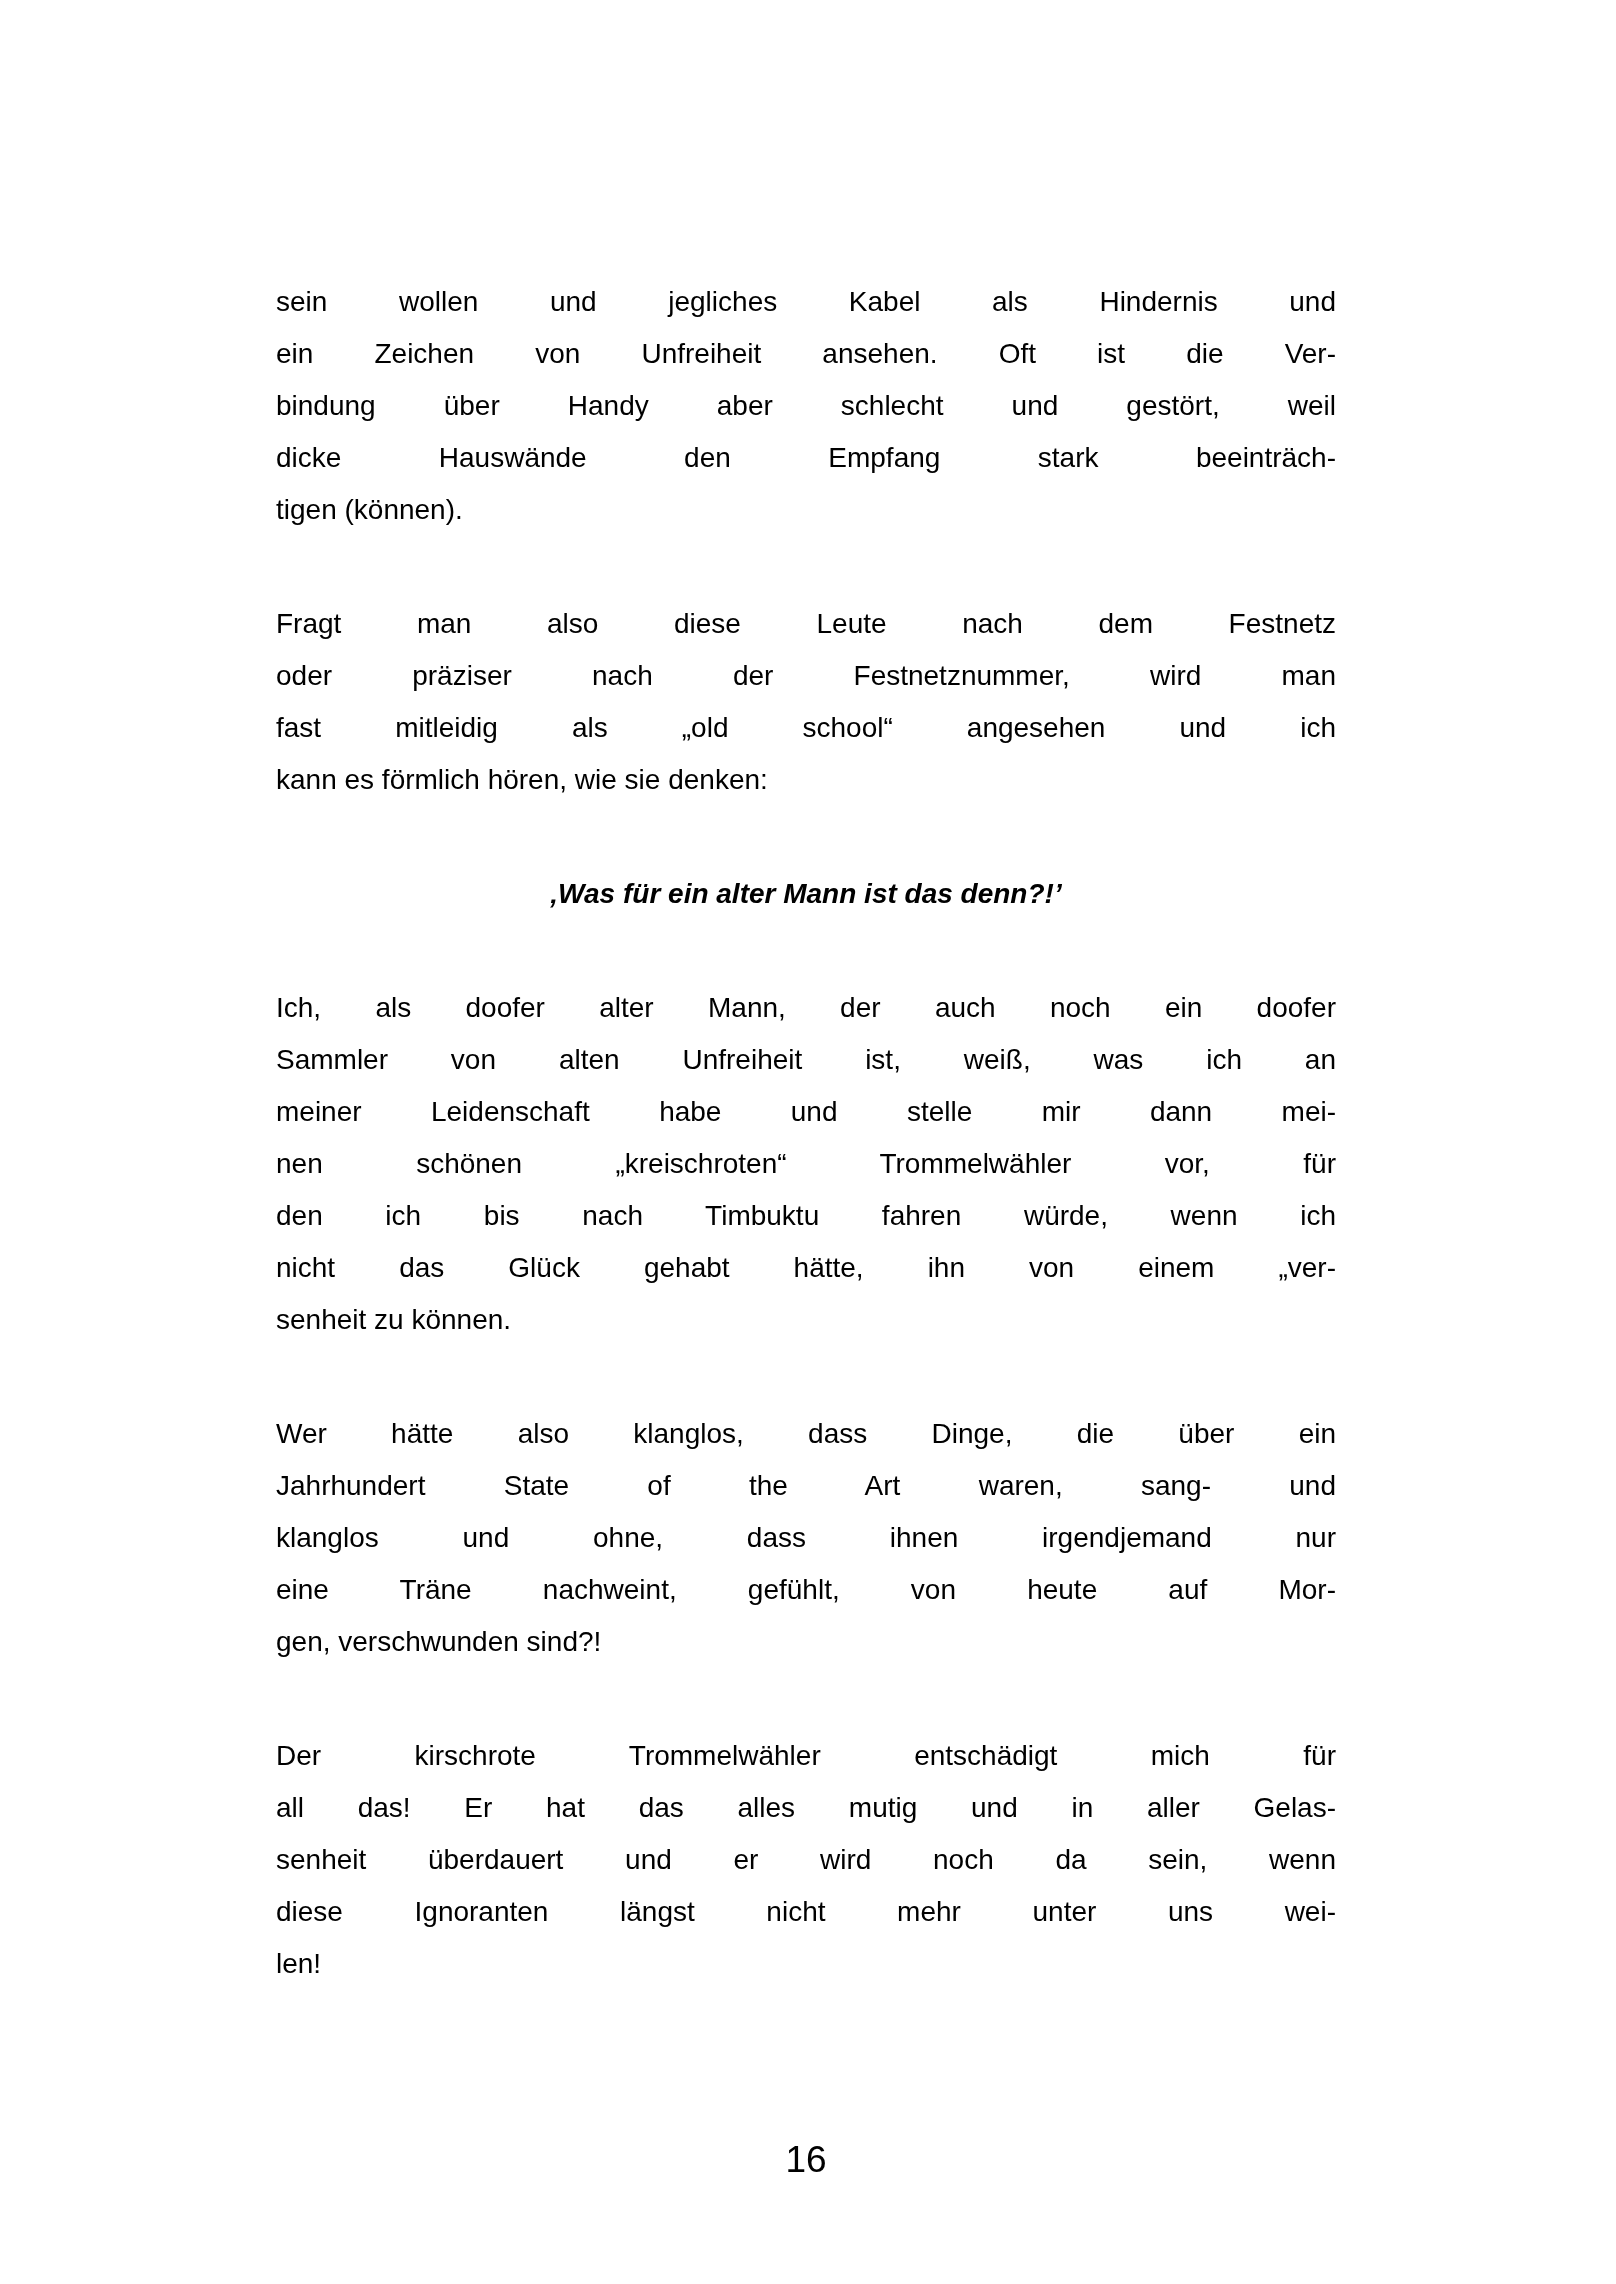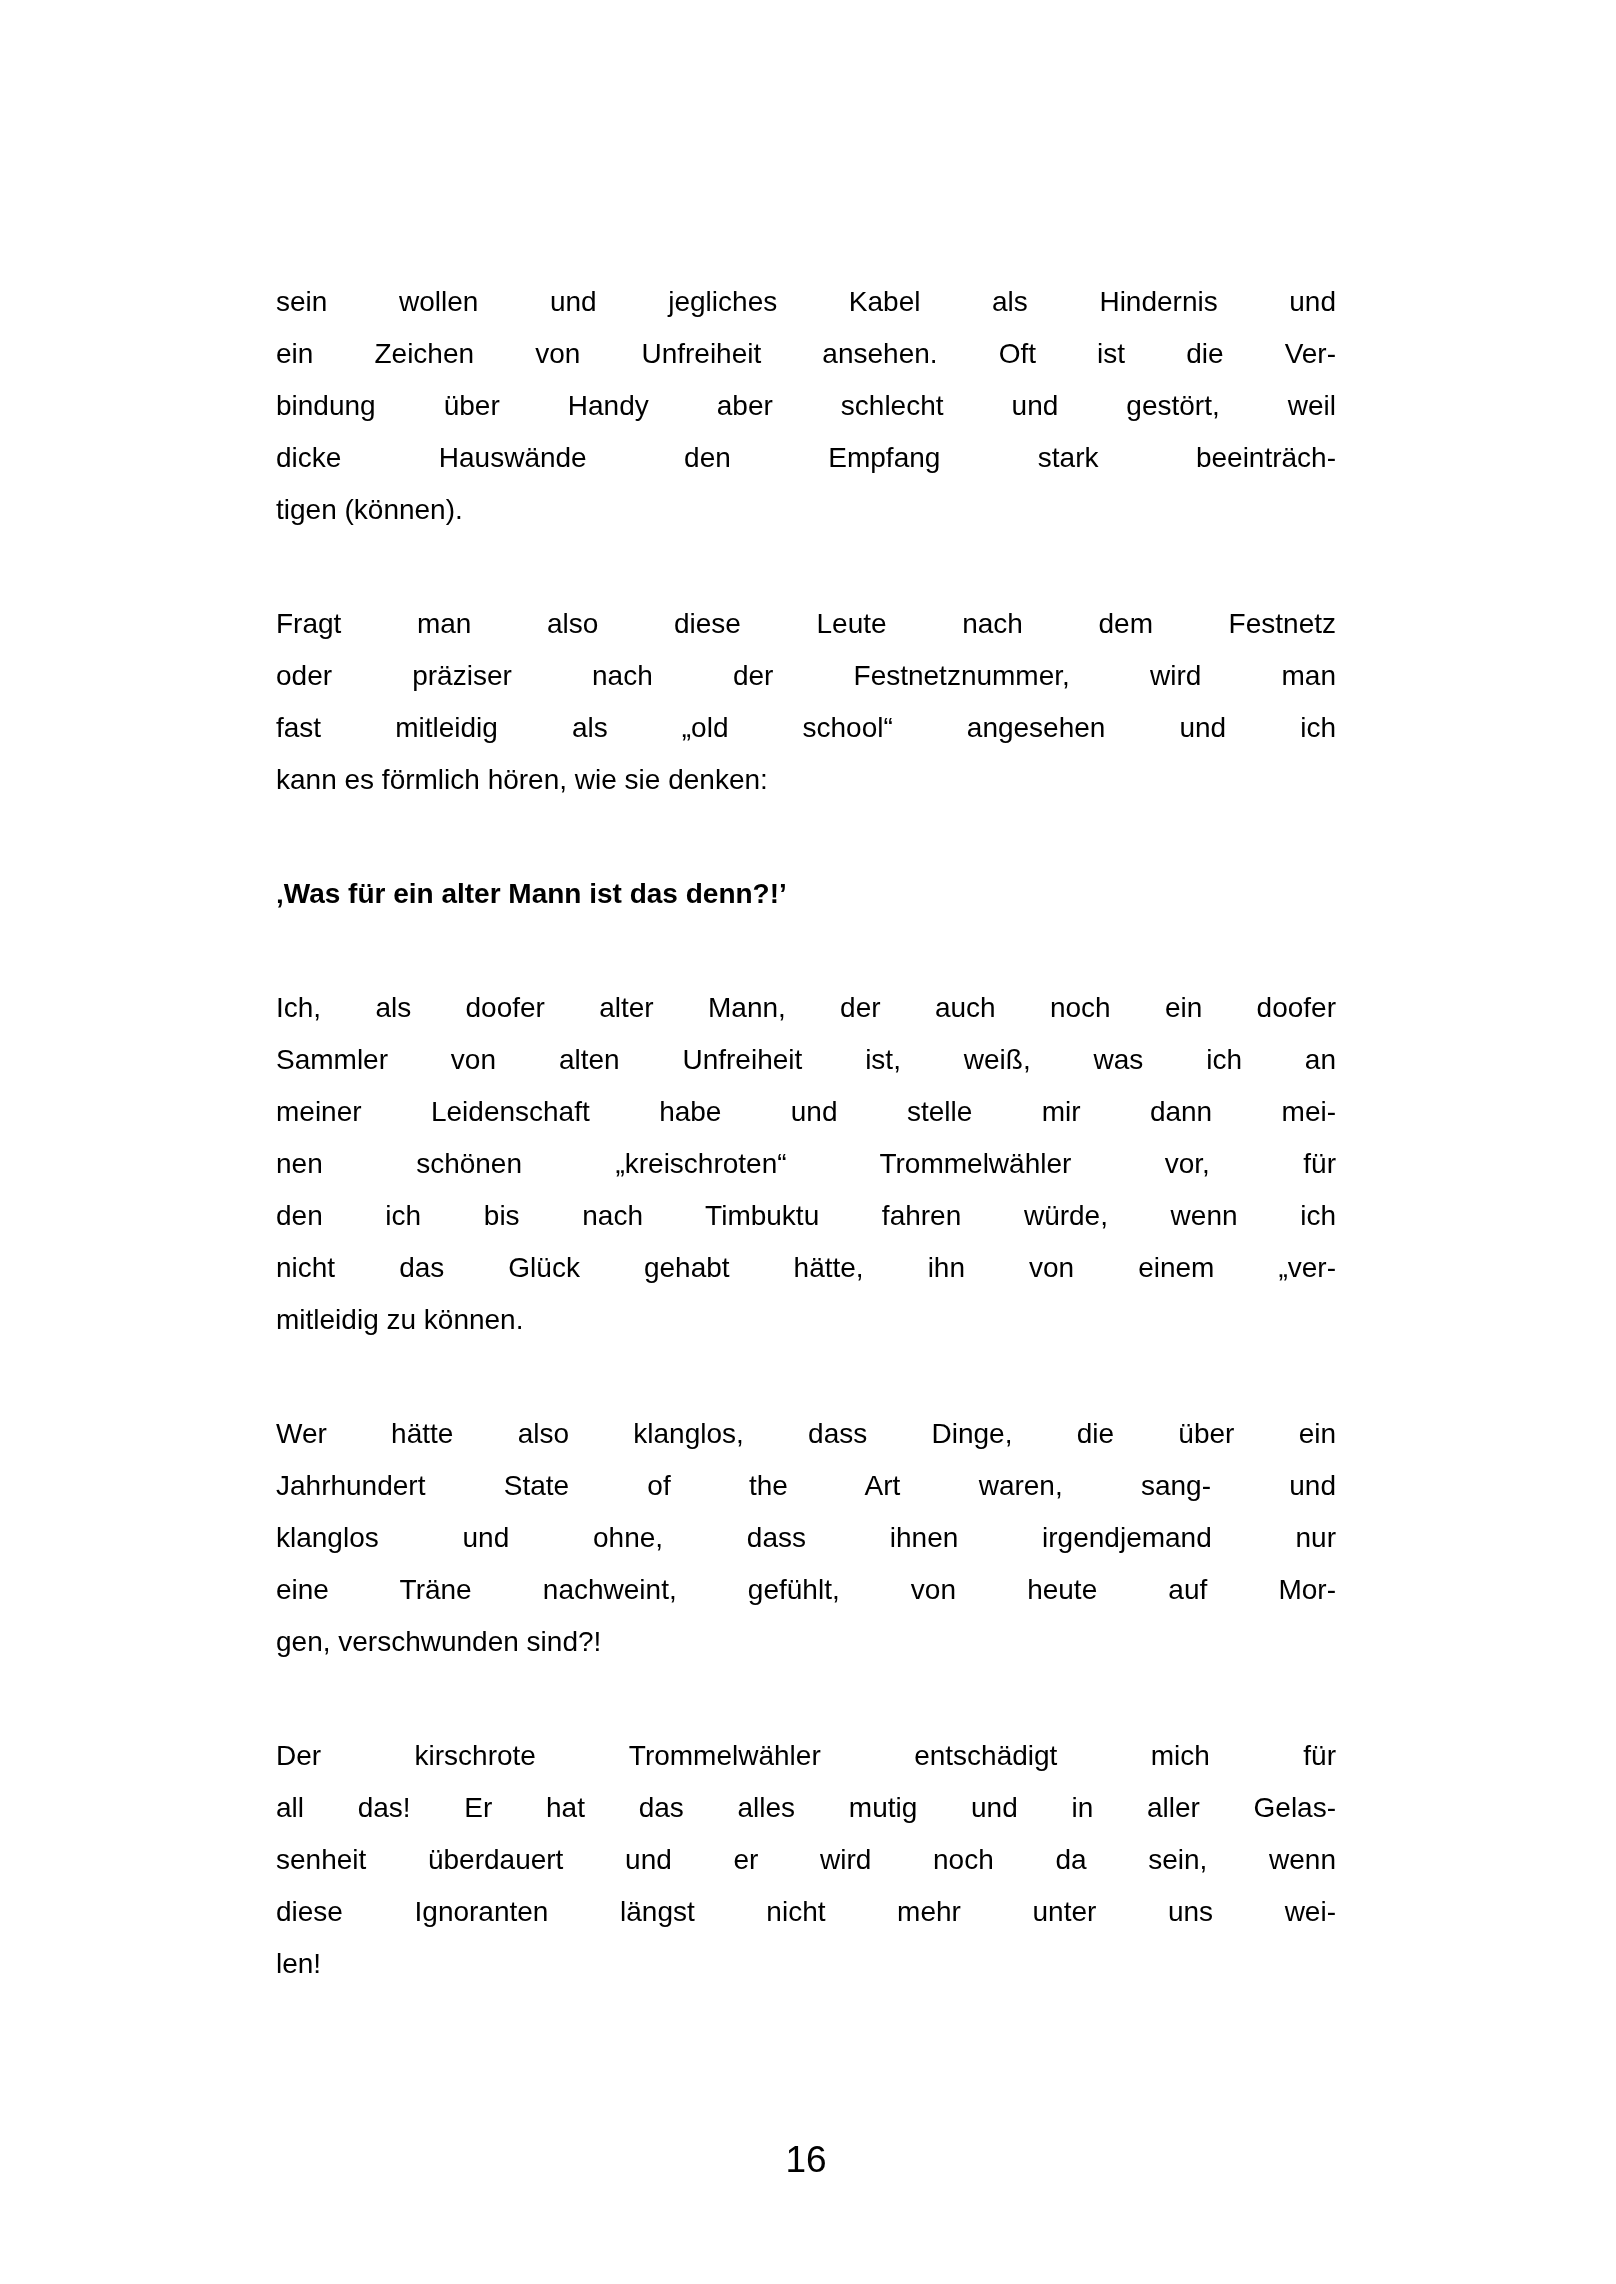--- a/index.html
+++ b/index.html
@@ -42,20 +42,22 @@
     text-align: justify;
   }
   .j::after {
     content: "";
     display: inline-block;
     width: 100%;
     height: 0;
   }
   .emphasis .line {
     font-weight: bold;
+    font-style: italic;
+    text-align: center;
   }
   .footer {
     position: absolute;
     left: 276px;
     top: 2141px;
     width: 1060px;
     text-align: center;
     font-size: 37px;
     line-height: 37px;
   }
@@ -81,21 +83,21 @@
       <div class="para emphasis">
         <div class="line">‚Was für ein alter Mann ist das denn?!’</div>
       </div>
       <div class="para">
         <div class="line j">Ich, als doofer alter Mann, der auch noch ein doofer</div>
         <div class="line j">Sammler von alten Unfreiheit ist, weiß, was ich an</div>
         <div class="line j">meiner Leidenschaft habe und stelle mir dann mei-</div>
         <div class="line j">nen schönen „kreischroten“ Trommelwähler vor, für</div>
         <div class="line j">den ich bis nach Timbuktu fahren würde, wenn ich</div>
         <div class="line j">nicht das Glück gehabt hätte, ihn von einem „ver-</div>
-        <div class="line">mitleidig zu können.</div>
+        <div class="line">senheit zu können.</div>
       </div>
       <div class="para">
         <div class="line j">Wer hätte also klanglos, dass Dinge, die über ein</div>
         <div class="line j">Jahrhundert State of the Art waren, sang- und</div>
         <div class="line j">klanglos und ohne, dass ihnen irgendjemand nur</div>
         <div class="line j">eine Träne nachweint, gefühlt, von heute auf Mor-</div>
         <div class="line">gen, verschwunden sind?!</div>
       </div>
       <div class="para">
         <div class="line j">Der kirschrote Trommelwähler entschädigt mich für</div>

